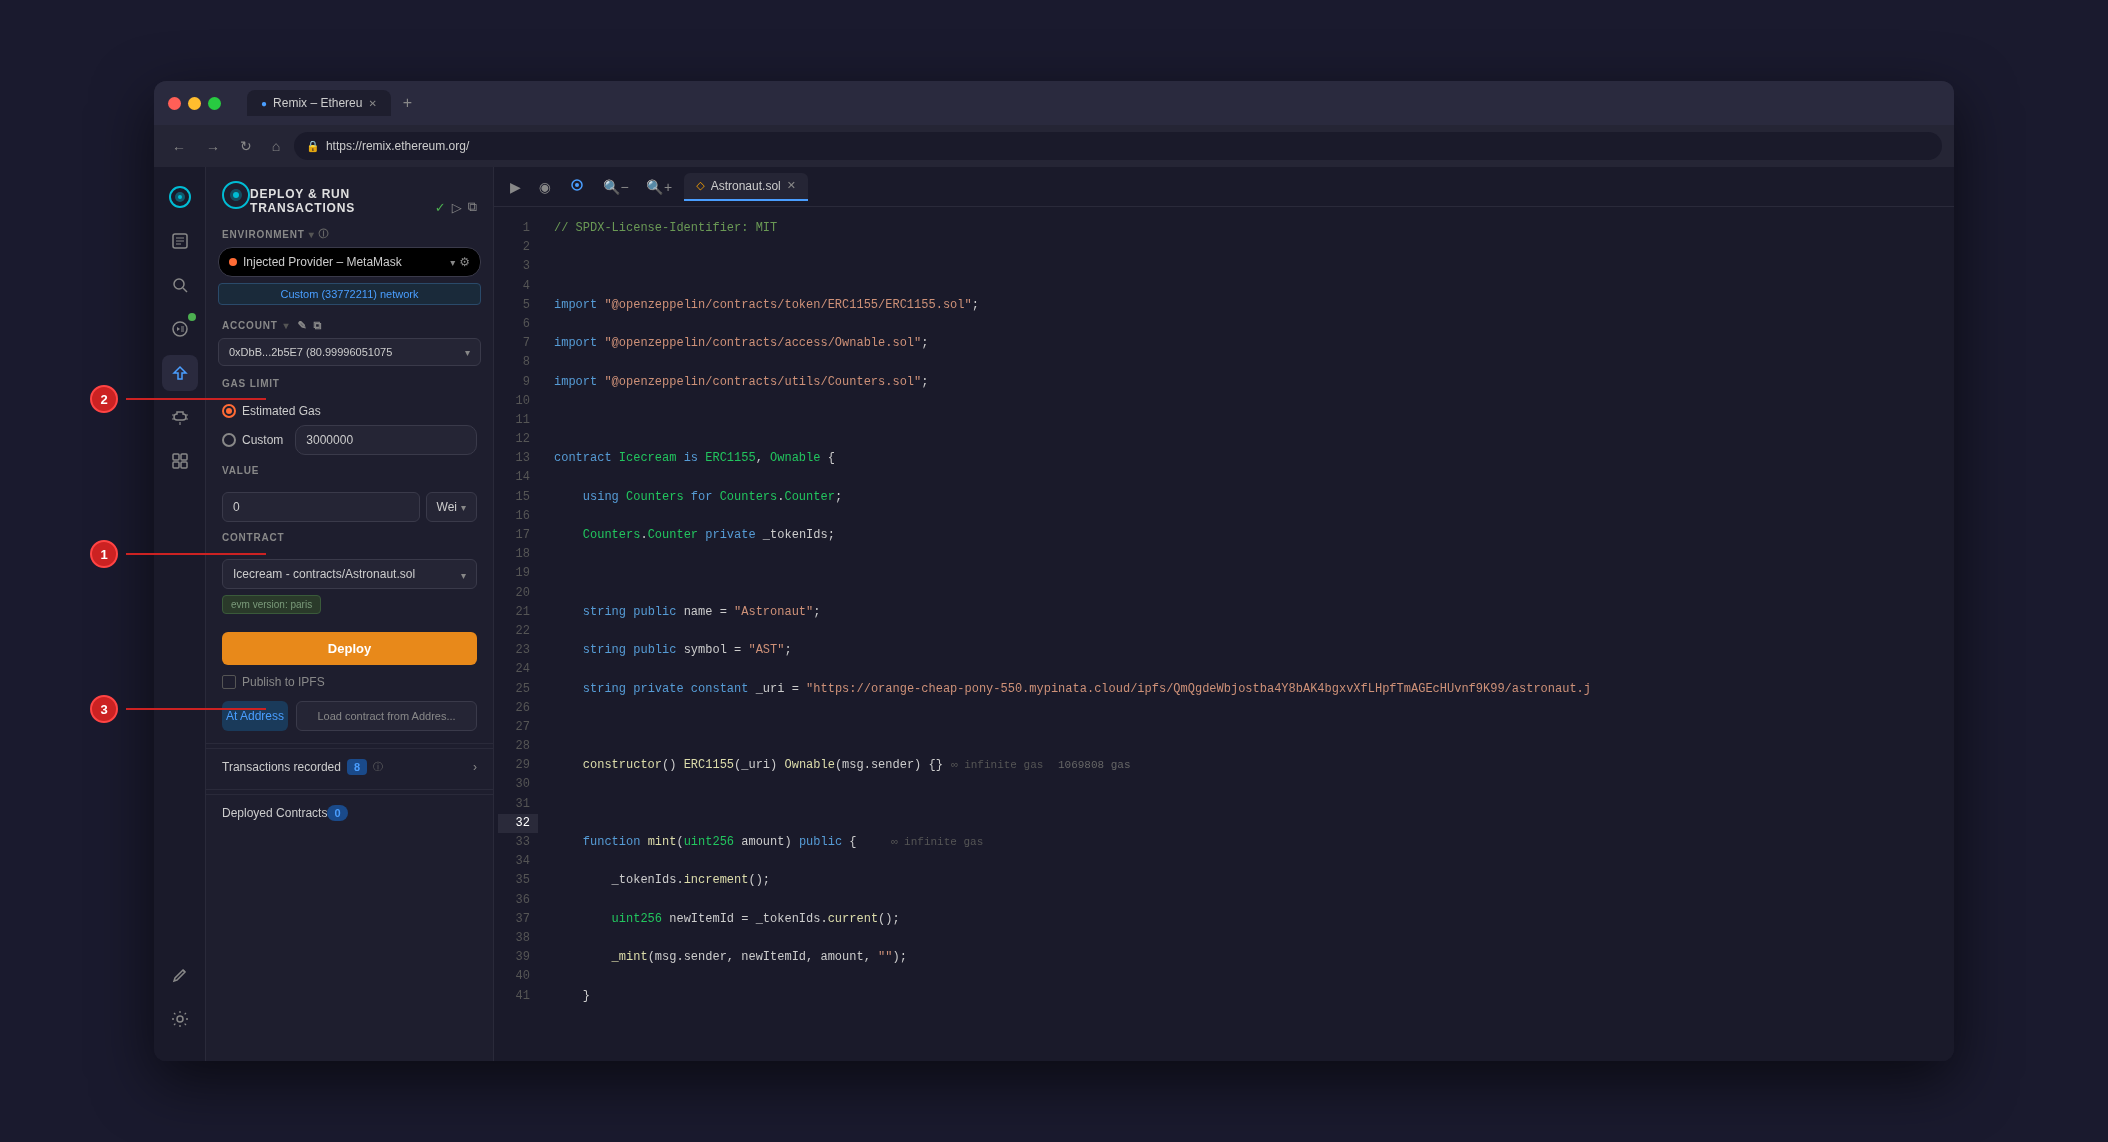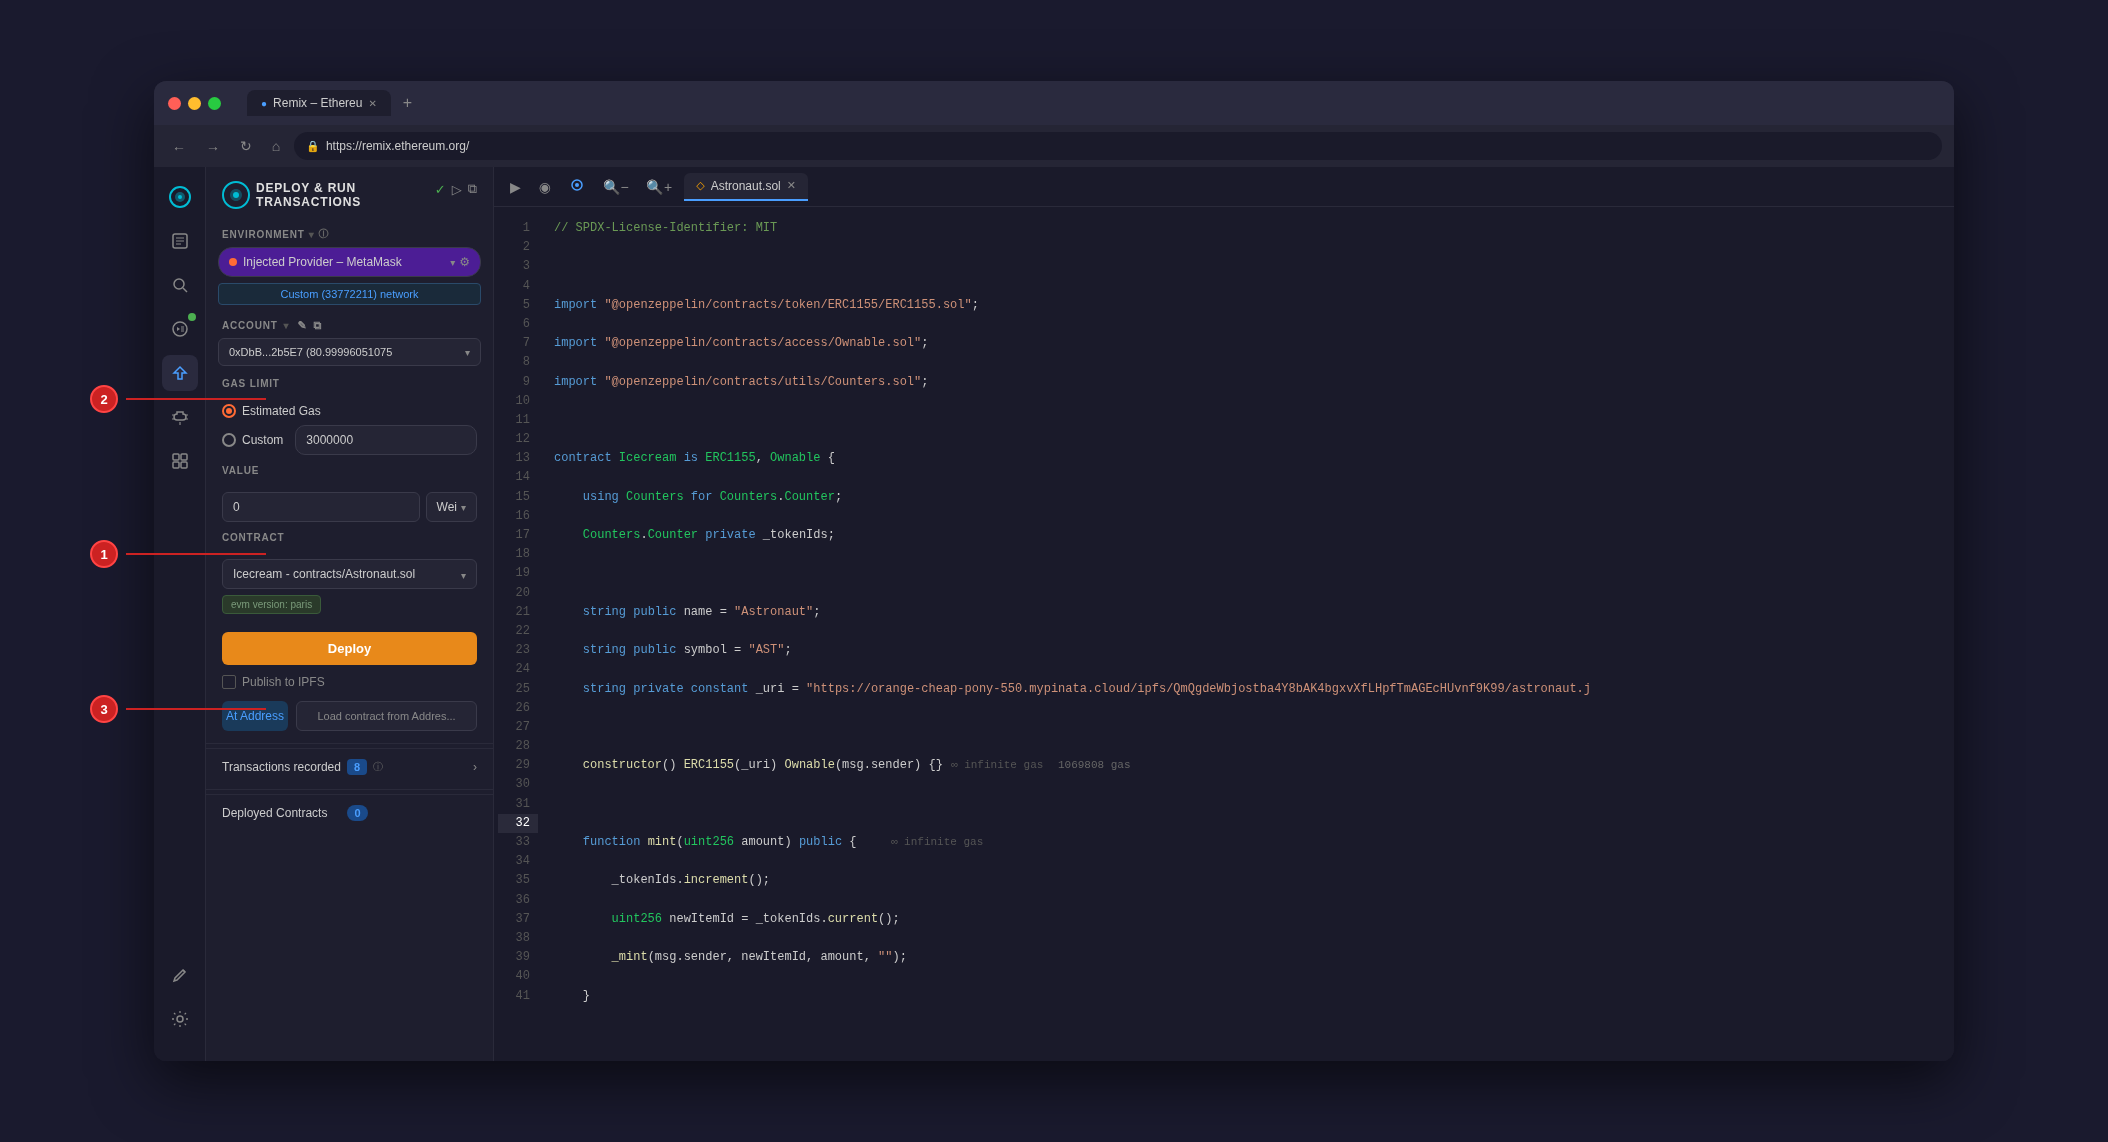--- a/index.html
+++ b/index.html
@@ -169,21 +169,21 @@
       gap: 4px;
     }
     .info-icon {
       color: #666;
       font-size: 10px;
       cursor: pointer;
     }
 
     .environment-select {
       margin: 2px 12px 6px;
-      background: #4c1d95;
+      background: #000000;
       border: 1px solid #3a3a4a;
       border-radius: 14px;
       padding: 7px 10px;
       color: #ccc;
       font-size: 12px;
       display: flex;
       align-items: center;
       justify-content: space-between;
       cursor: pointer;
     }
@@ -404,21 +404,21 @@
       font-size: 11px;
       color: #4a9eff;
       font-weight: 600;
     }
     .chevron-right { color: #888; font-size: 12px; }
 
     .deployed-section {
       padding: 10px 16px;
       display: flex;
       align-items: center;
-      gap: 20px;
+      gap: 0;
       font-size: 12px;
       color: #ccc;
       border-top: 1px solid #2a2a3a;
     }
     .deployed-badge {
       background: #1a4a8a;
       border-radius: 10px;
       padding: 2px 7px;
       font-size: 11px;
       color: #4a9eff;
@@ -517,22 +517,22 @@
 
     .code-line { display: block; }
 
     
     .deploy-panel::-webkit-scrollbar { width: 4px; }
 
     .divider { height: 1px; background: #2a2a3a; margin: 4px 0; }
 
     .panel-header-row {
       display: flex;
-      align-items: flex-start;
-      gap: 6px;
+      align-items: flex-end;
+      gap: 0;
       padding: 14px 16px 6px;
     }
     .panel-icon {
       color: #00bcd4;
       font-size: 22px;
     }
     .panel-title-block { flex: 1; }
     .panel-title-text {
       font-size: 12px;
       font-weight: 700;

